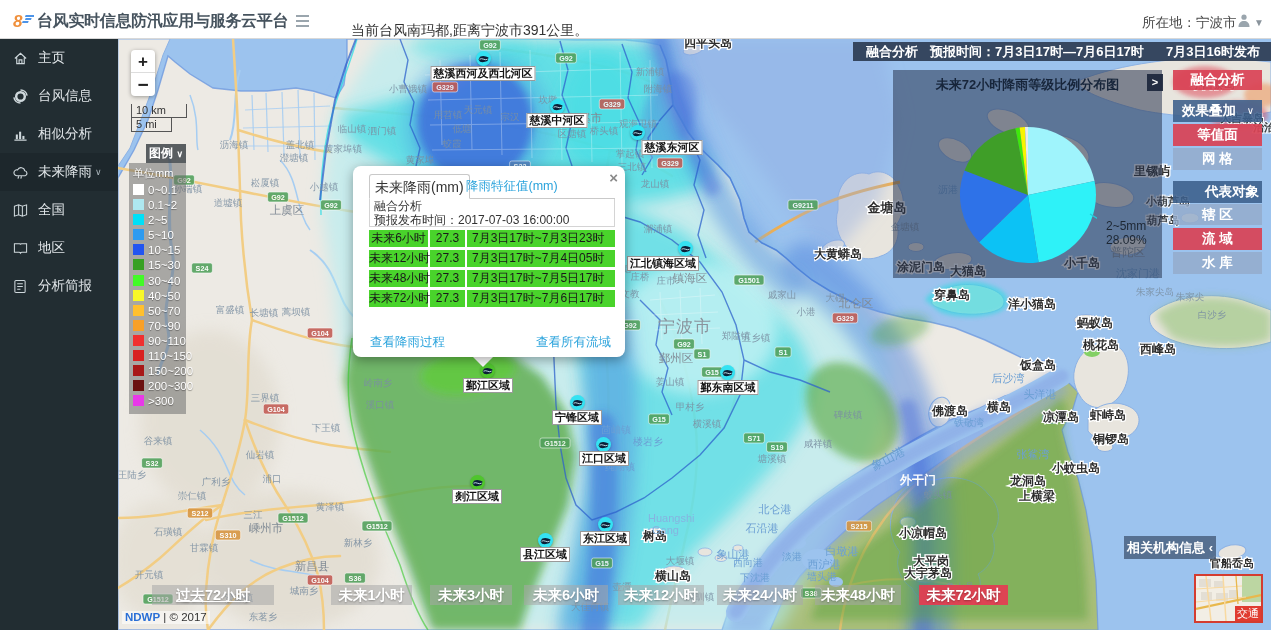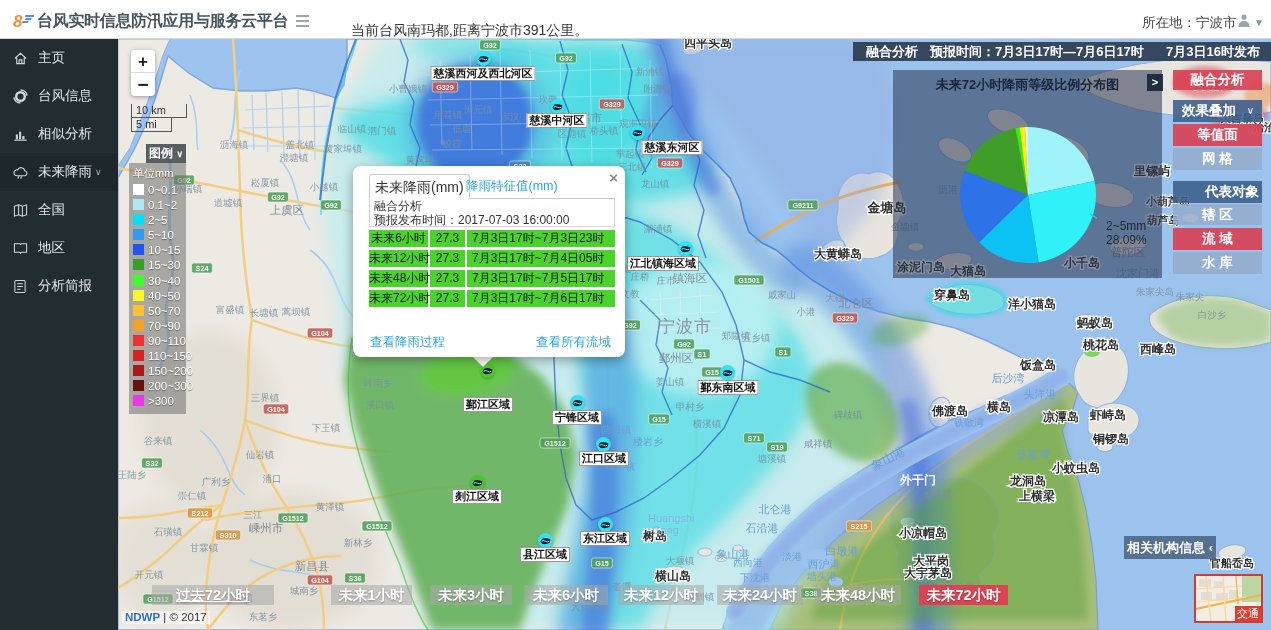--- a/index.html
+++ b/index.html
@@ -709,21 +709,21 @@
         <path d="M1.5,4.2 Q3.5,3.2 5.5,4.2 Q7.5,5.2 9.5,4.2" stroke="#cfeef5" stroke-width="0.9" fill="none"></path>
       </svg>
     </div>
     <div class="mlabel" style="left:427px;top:508px;transform:translateX(-50%);">县江区域</div>
 <div class="mk gr" style="left:362px;top:324px;">
       <svg width="11" height="8" viewBox="0 0 11 8">
         <path d="M0.5,4.5 L2,1.8 Q5,0.3 8,1.5 L10.5,2.5 L9.5,6 Q5.5,7.8 2,6.8 Z" fill="#0c2038"></path>
         <path d="M1.5,4.2 Q3.5,3.2 5.5,4.2 Q7.5,5.2 9.5,4.2" stroke="#cfeef5" stroke-width="0.9" fill="none"></path>
       </svg>
     </div>
-    <div class="mlabel" style="left:370px;top:358px;transform:translateX(-50%);">鄞江区域</div>
+    <div class="mlabel" style="left:370px;top:339px;transform:translateX(-50%);">鄞江区域</div>
 <div class="mk gr" style="left:352px;top:436px;">
       <svg width="11" height="8" viewBox="0 0 11 8">
         <path d="M0.5,4.5 L2,1.8 Q5,0.3 8,1.5 L10.5,2.5 L9.5,6 Q5.5,7.8 2,6.8 Z" fill="#0c2038"></path>
         <path d="M1.5,4.2 Q3.5,3.2 5.5,4.2 Q7.5,5.2 9.5,4.2" stroke="#cfeef5" stroke-width="0.9" fill="none"></path>
       </svg>
     </div>
     <div class="mlabel" style="left:359px;top:450px;transform:translateX(-50%);">剡江区域</div>
 <div id="ptip"></div>
     <div id="popup">
 <div class="x">×</div>

